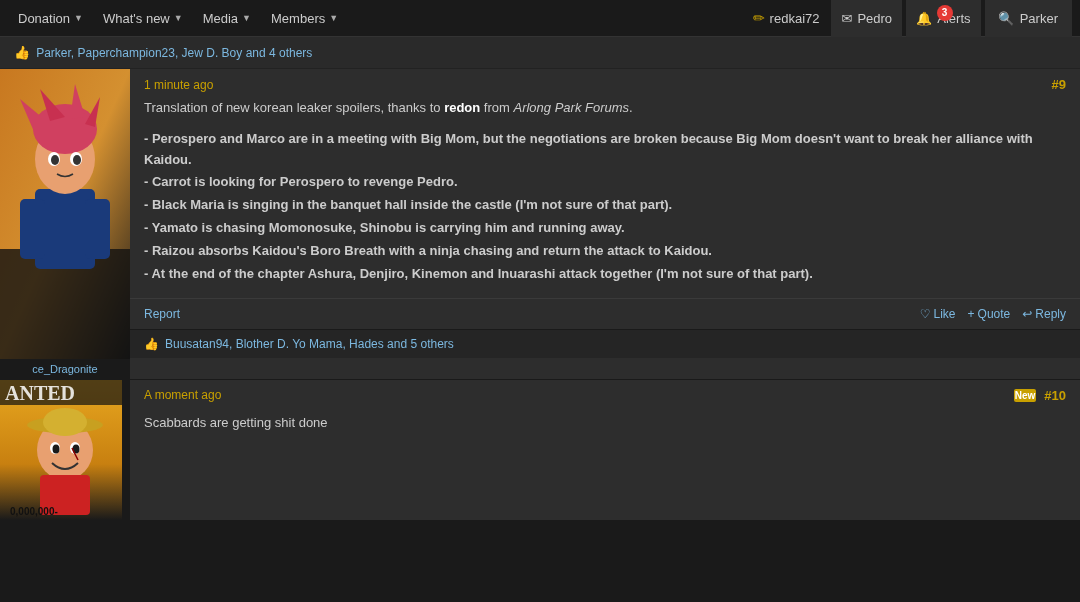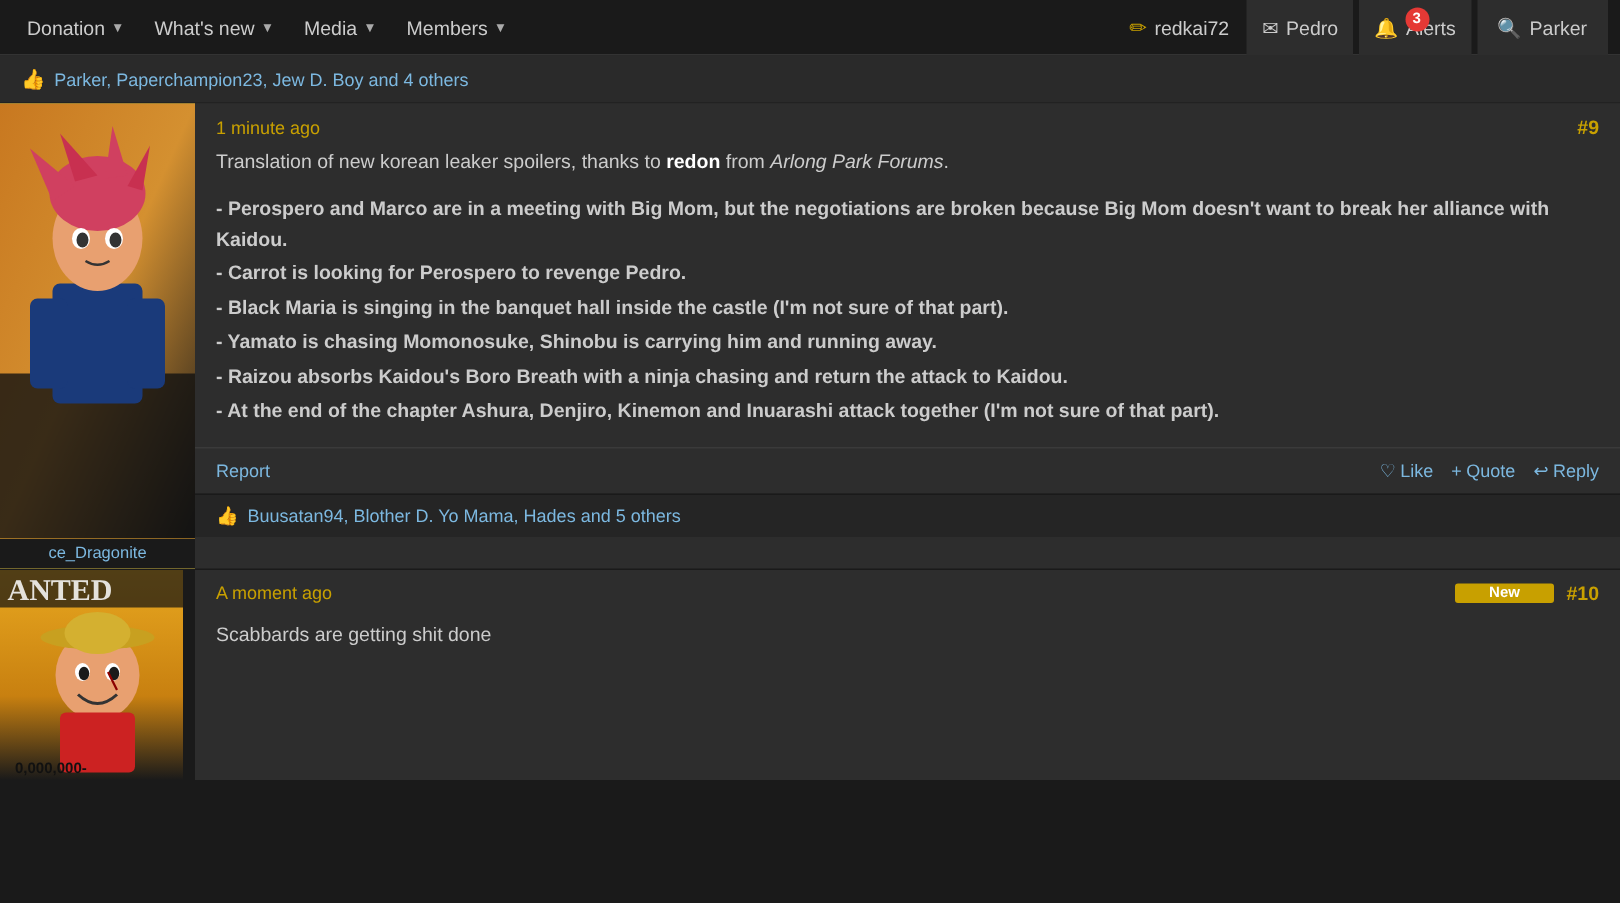--- a/index.html
+++ b/index.html
@@ -236,21 +236,21 @@
     .post10-header-left {
       display: flex;
       align-items: center;
       gap: 8px;
     }
     .new-badge {
       background: #c8a000;
       color: #fff;
       font-size: 10px;
       font-weight: bold;
-      padding: 1px 23px;
+      padding: 1px 1px;
       border-radius: 2px;
     }
     .post10-text {
       padding: 4px 14px 12px 14px;
       color: #ccc;
       line-height: 1.6;
       font-size: 13px;
     }
 
     

